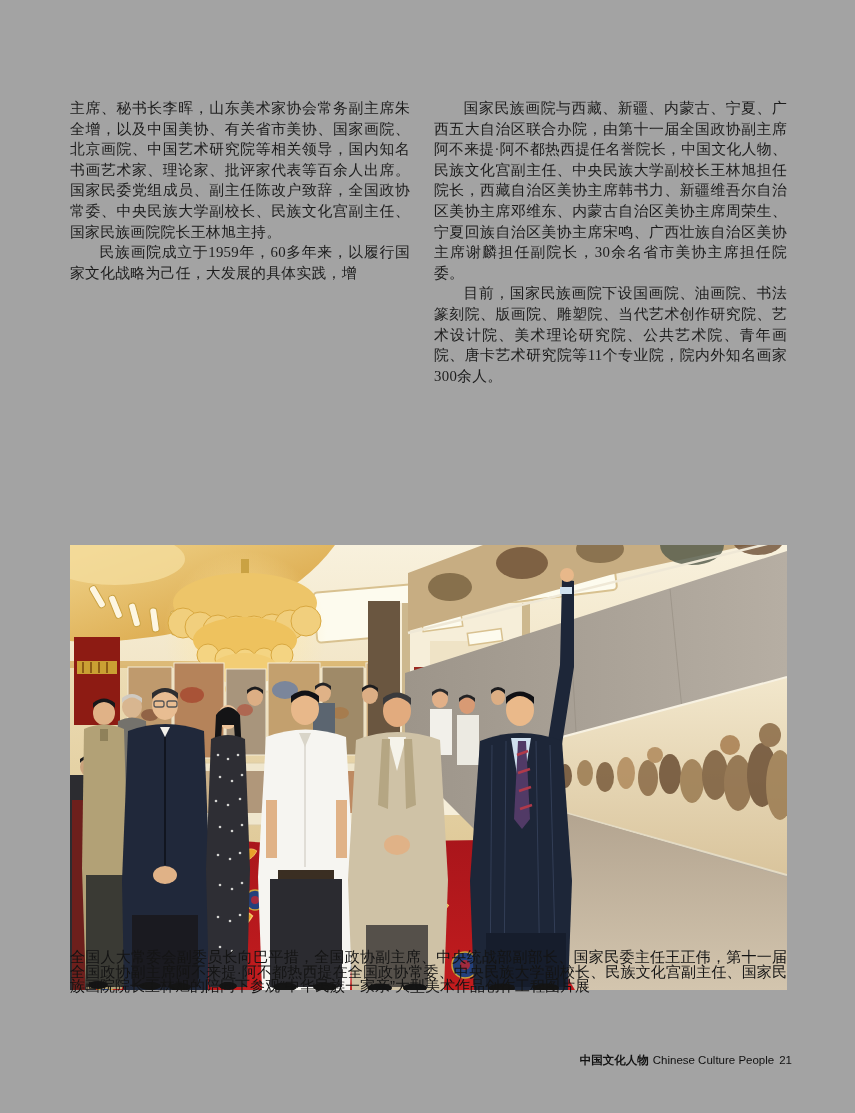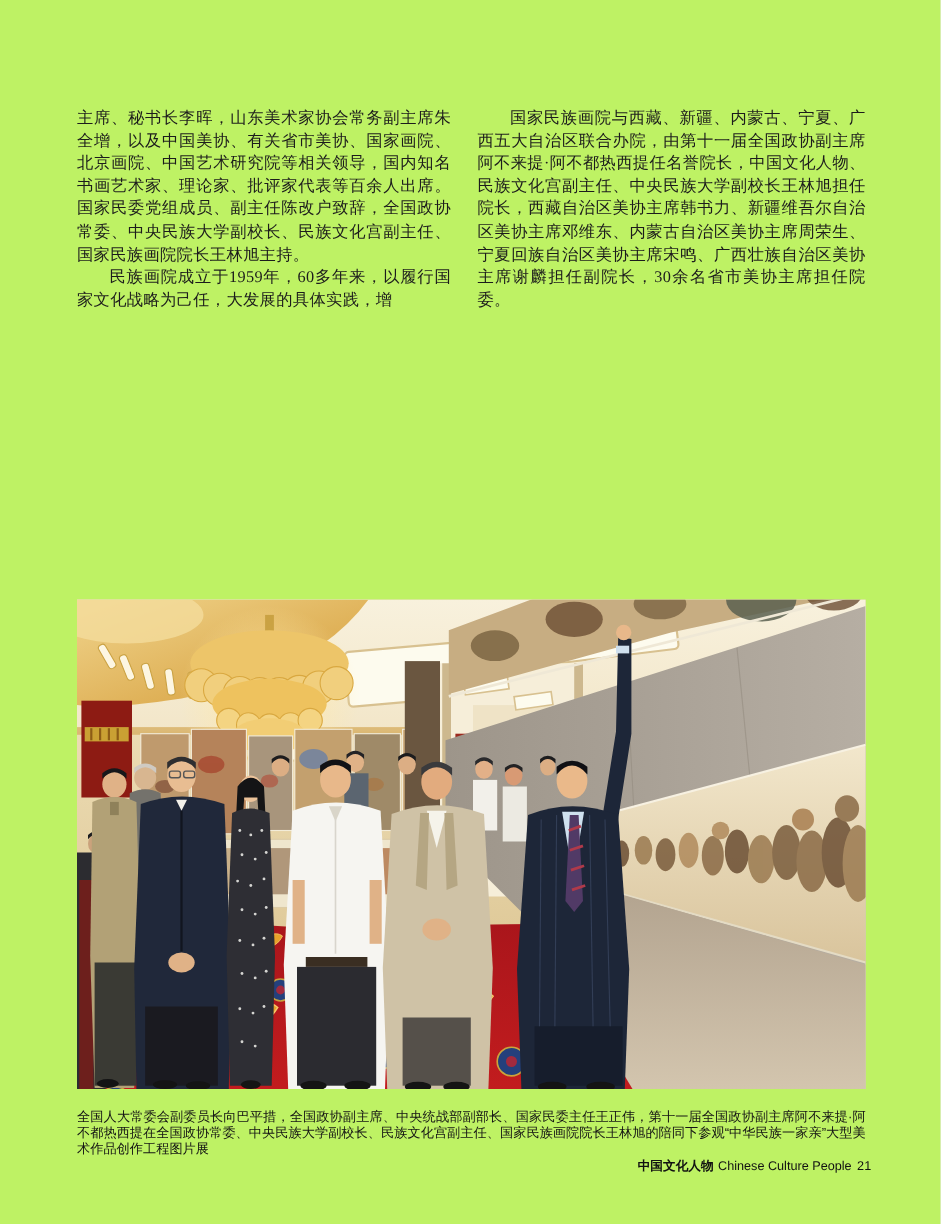--- a/index.html
+++ b/index.html
@@ -1,39 +1,39 @@
 <!DOCTYPE html>
 <html><head>
 <meta charset="utf-8">
 <style>
   html,body{margin:0;padding:0;background:#e9e9e9;}
   .page{
     position:relative;width:855px;height:1113px;margin:0 auto;
-    background:#bef264;overflow:hidden;
+    background:#a3a3a3;overflow:hidden;
     font-family:"Liberation Serif","DejaVu Serif",serif;
     color:#1c1c1c;
   }
   .text-columns{
     position:absolute;left:70px;top:98px;width:717px;
     display:flex;gap:24px;
   }
   .col{font-size:14.8px;line-height:20.6px;text-align:justify;letter-spacing:.02em;}
   .col.left{width:340px;}
   .col.right{width:353px;}
   .col p{margin:0;}
   .col p.indent{text-indent:2em;}
   .photo{
     position:absolute;left:70px;top:545px;width:717px;height:445px;
     overflow:hidden;background:#e9dcbf;
   }
   .photo svg{display:block;width:717px;height:445px;}
   .caption{
-    position:absolute;left:70px;top:1008px;width:717px;
+    position:absolute;left:70px;top:950px;width:717px;
     font-family:"Liberation Sans","DejaVu Sans",sans-serif;
-    font-size:12px;line-height:14.6px;color:#141414;
+    font-size:15px;line-height:14.6px;color:#141414;
     text-align:justify;font-weight:500;
   }
   .footer{
     position:absolute;right:63px;top:1053px;
     font-family:"Liberation Sans","DejaVu Sans",sans-serif;
     font-size:11.5px;color:#111;white-space:nowrap;
   }
   .footer .cn{font-weight:600;margin-right:4px;font-family:Liberation Mono, monospace;}
   .footer .num{font-weight:400;margin-left:5px;}
 </style>
@@ -42,20 +42,21 @@
 
 <div class="page">
 
   <div class="text-columns">
     <div class="col left">
       <p>主席、秘书长李晖，山东美术家协会常务副主席朱全增，以及中国美协、有关省市美协、国家画院、北京画院、中国艺术研究院等相关领导，国内知名书画艺术家、理论家、批评家代表等百余人出席。国家民委党组成员、副主任陈改户致辞，全国政协常委、中央民族大学副校长、民族文化宫副主任、国家民族画院院长王林旭主持。</p>
       <p class="indent">民族画院成立于1959年，60多年来，以履行国家文化战略为己任，大发展的具体实践，增</p>
     </div>
     <div class="col right">
       <p class="indent">国家民族画院与西藏、新疆、内蒙古、宁夏、广西五大自治区联合办院，由第十一届全国政协副主席阿不来提·阿不都热西提任名誉院长，中国文化人物、民族文化宫副主任、中央民族大学副校长王林旭担任院长，西藏自治区美协主席韩书力、新疆维吾尔自治区美协主席邓维东、内蒙古自治区美协主席周荣生、宁夏回族自治区美协主席宋鸣、广西壮族自治区美协主席谢麟担任副院长，30余名省市美协主席担任院委。</p>
+      <p class="indent">目前，国家民族画院下设国画院、油画院、书法篆刻院、版画院、雕塑院、当代艺术创作研究院、艺术设计院、美术理论研究院、公共艺术院、青年画院、唐卡艺术研究院等11个专业院，院内外知名画家300余人。</p>
     </div>
   </div>
 
   <div class="photo">
     <svg viewBox="0 0 717 445" preserveAspectRatio="none">
       <defs>
         <linearGradient id="ceil" x1="0" y1="0" x2="0" y2="1">
           <stop offset="0" stop-color="#f8f1dd"></stop>
             <stop offset="1" stop-color="#eddcb6"></stop>
         </linearGradient>

